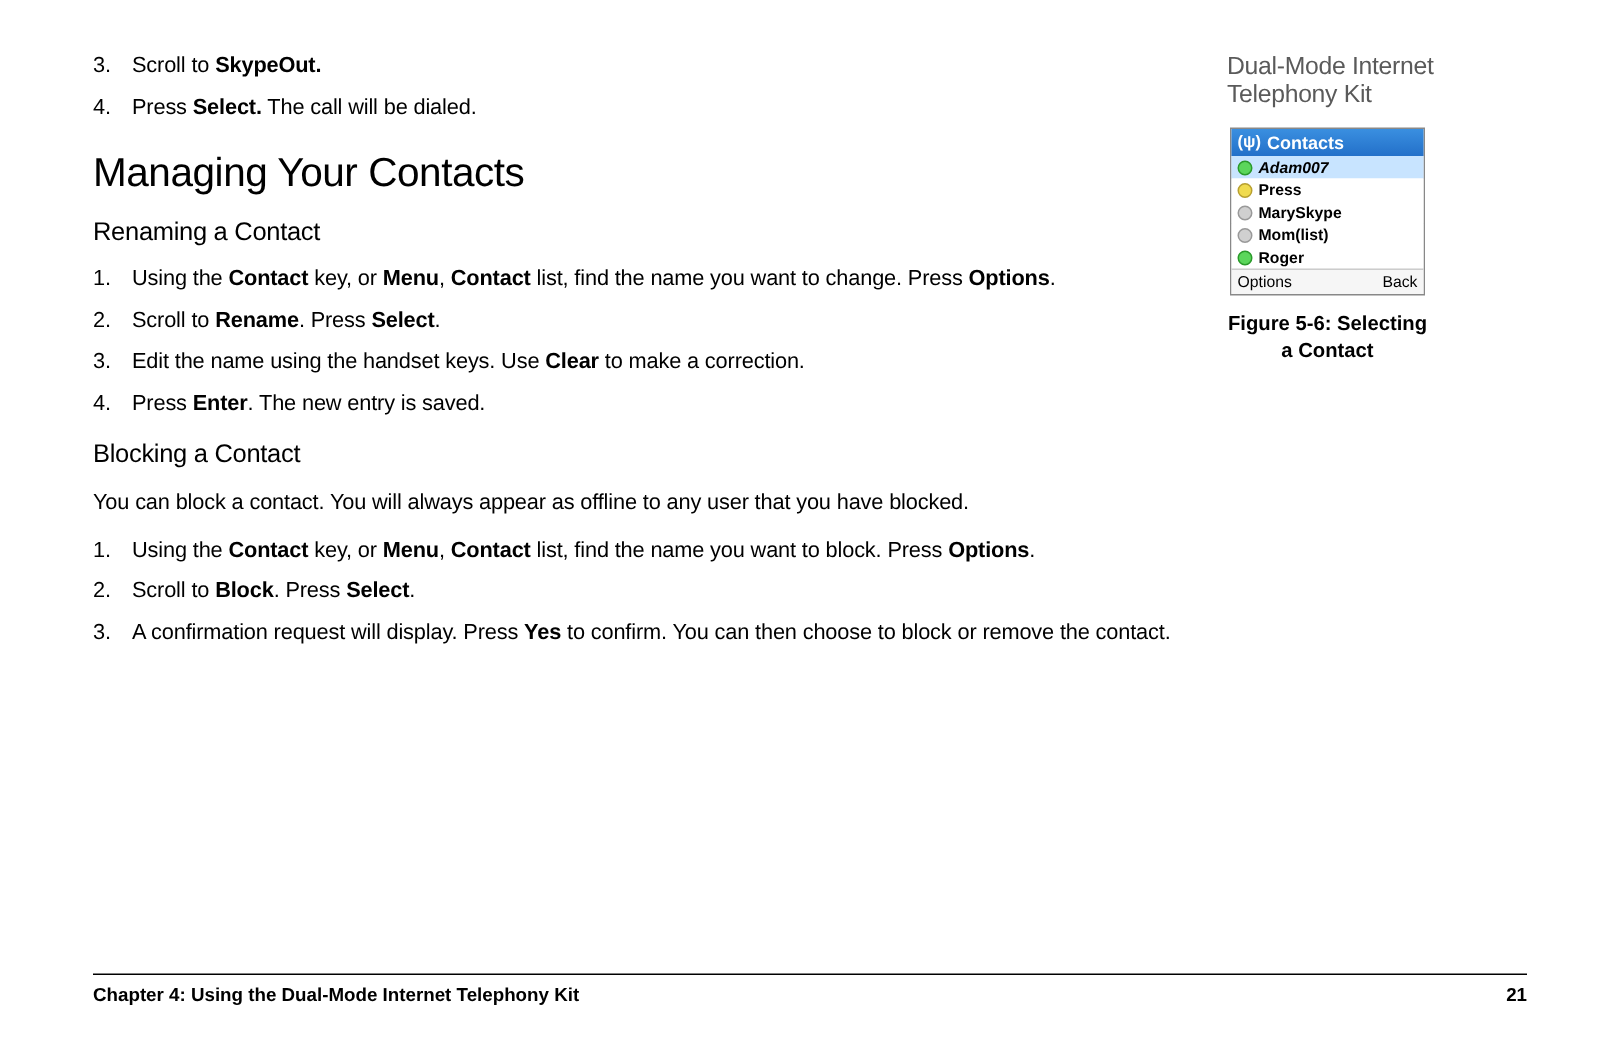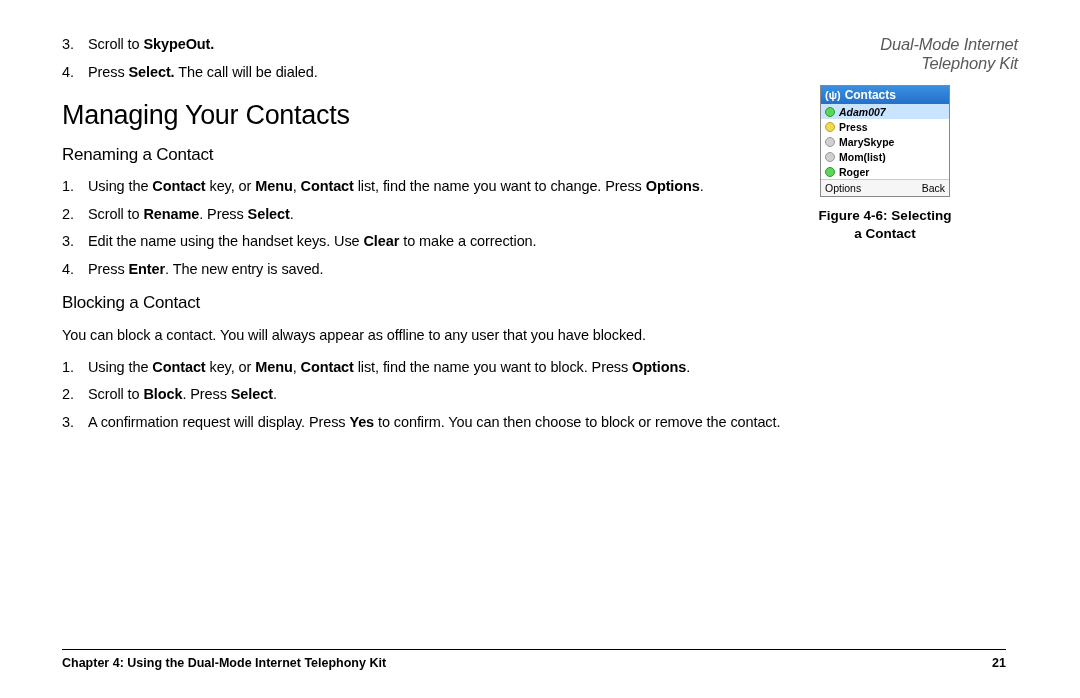--- a/index.html
+++ b/index.html
@@ -24,24 +24,23 @@
   }
   .right-col {
     width: 200px;
     text-align: left;
   }
   .doc-header {
     font-family: "Helvetica Neue", Arial, sans-serif;
     font-size: 16.5px;
     color: #5a5a5a;
     font-weight: 400;
-    text-align: right;
+    text-align: left;
     margin-bottom: 12px;
     letter-spacing: -0.2px;
-    font-style: italic;
   }
   .ol-start {
     list-style: none;
     counter-reset: item 2;
     margin-bottom: 18px;
   }
   .ol-start li, .ol li {
     list-style: none;
     position: relative;
     padding-left: 26px;
@@ -76,21 +75,21 @@
     font-size: 14.5px;
     line-height: 1.4;
     margin-bottom: 12px;
     letter-spacing: -0.1px;
   }
   b { font-weight: 700; }
   .footer {
     position: absolute;
     bottom: 28px;
     left: 62px;
-    right: 74px;
+    right: 62px;
   }
   .footer hr {
     border: none;
     border-top: 1px solid #000;
     margin-bottom: 6px;
   }
   .footer-row {
     display: flex;
     justify-content: space-between;
     font-size: 12.5px;
@@ -242,21 +241,21 @@
         <span class="status-dot s-green"></span>
         <span>Roger</span>
       </div>
       <div class="phone-softkeys">
         <span>Options</span>
         <span>Back</span>
       </div>
     </div>
 
     <div class="fig-caption">
-      <span>Figure 4-6: Selecting</span><br>
+      <span>Figure 5-6: Selecting</span><br>
       <span>a Contact</span>
     </div>
   </div>
 </div>
 
 <div class="footer">
   <hr>
   <div class="footer-row">
     <span>Chapter 4: Using the Dual-Mode Internet Telephony Kit</span>
     <span>21</span>

